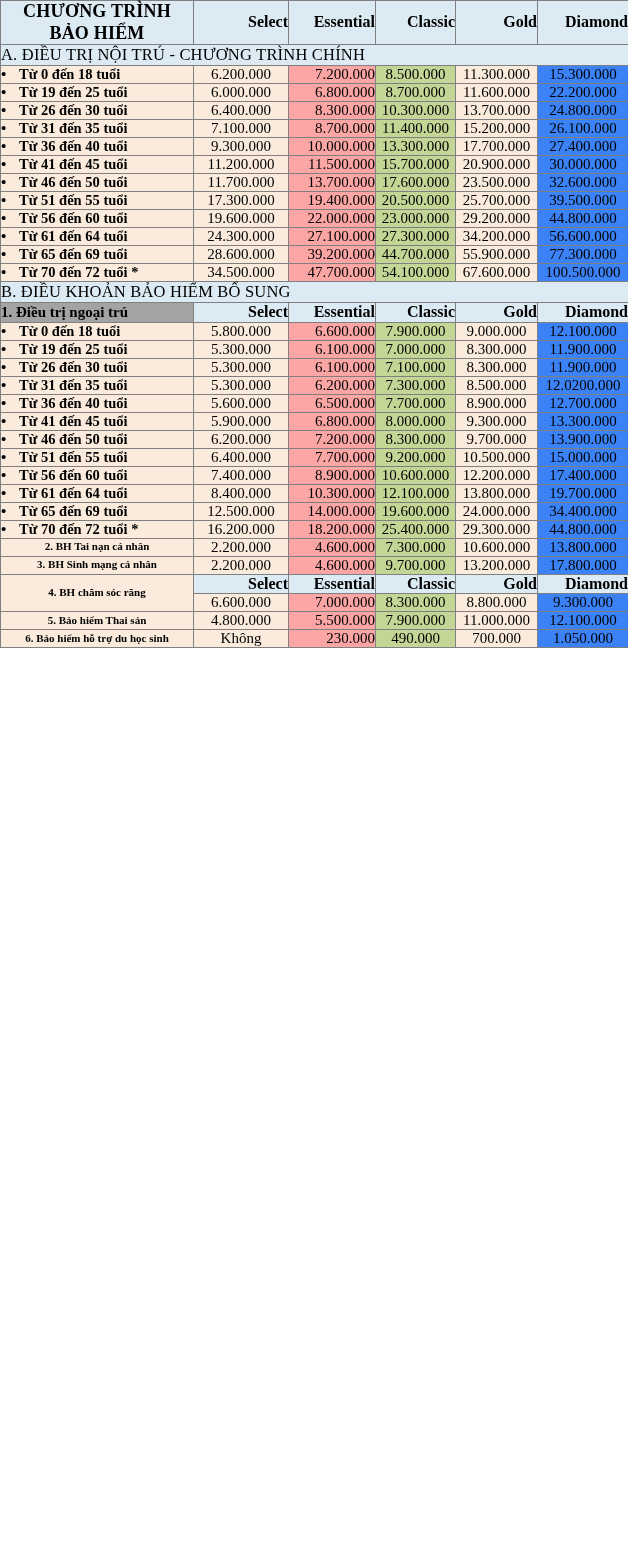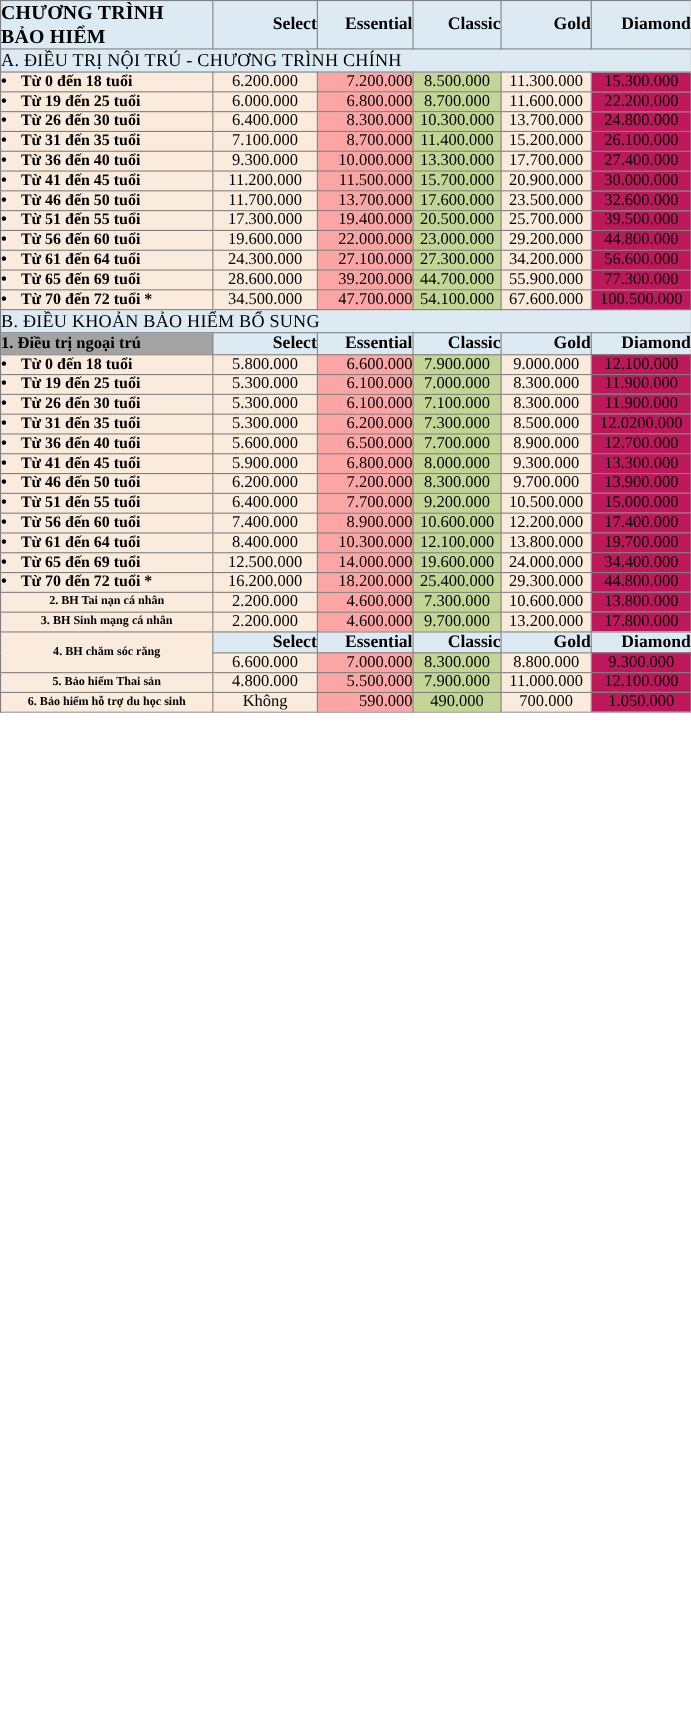--- a/index.html
+++ b/index.html
@@ -35,21 +35,21 @@
   .hdr {
     background: #dceaf4;
     text-align: right;
     font-weight: bold;
     font-size: 16px;
     line-height: 1.15;
     padding: 6px 2px;
   }
   .hdr-main {
     background: #dceaf4;
-    text-align: left;
+    text-align: center;
     font-weight: bold;
     font-size: 18px;
     line-height: 1.2;
     padding: 6px 4px;
     letter-spacing: .2px;
   }
   .section {
     background: #dceaf4;
     font-weight: normal;
     font-size: 16.5px;
@@ -96,21 +96,21 @@
     text-align: center;
     font-size: 15px;
     padding: 9px 2px;
     white-space: nowrap;
   }
   
   .t-sel { background: #faebdc; }
   .t-ess { background: #fca5a5; text-align: right; }
   .t-cla { background: #c4d696; }
   .t-gol { background: #faebdc; }
-  .t-dia { background: #be185d; text-align: center; }
+  .t-dia { background: #3b82f6; text-align: center; }
 
   
   tr.dot > td { border-top-style: dotted; border-top-color: #555; }
   tr.solidtop > td { border-top: 2px solid #000; }
   tr.solidbot > td { border-bottom: 2px solid #000; margin-top: 42px; }
 
   .outer-top td { border-top: 2px solid #000; }
 </style>
 </head>
 <body>
@@ -494,19 +494,19 @@
         <td class="rowlabel-c">5. Bảo hiểm Thai sản</td>
         <td class="v t-sel">4.800.000</td>
         <td class="v t-ess">5.500.000</td>
         <td class="v t-cla">7.900.000</td>
         <td class="v t-gol">11.000.000</td>
         <td class="v t-dia">12.100.000</td>
       </tr>
       <tr class="solidtop solidbot">
         <td class="rowlabel-c">6. Bảo hiểm hỗ trợ du học sinh</td>
         <td class="v t-sel">Không</td>
-        <td class="v t-ess">590.000</td>
+        <td class="v t-ess">230.000</td>
         <td class="v t-cla">490.000</td>
         <td class="v t-gol">700.000</td>
         <td class="v t-dia">1.050.000</td>
       </tr>
     </tbody>
 </table>
 
 </body></html>

